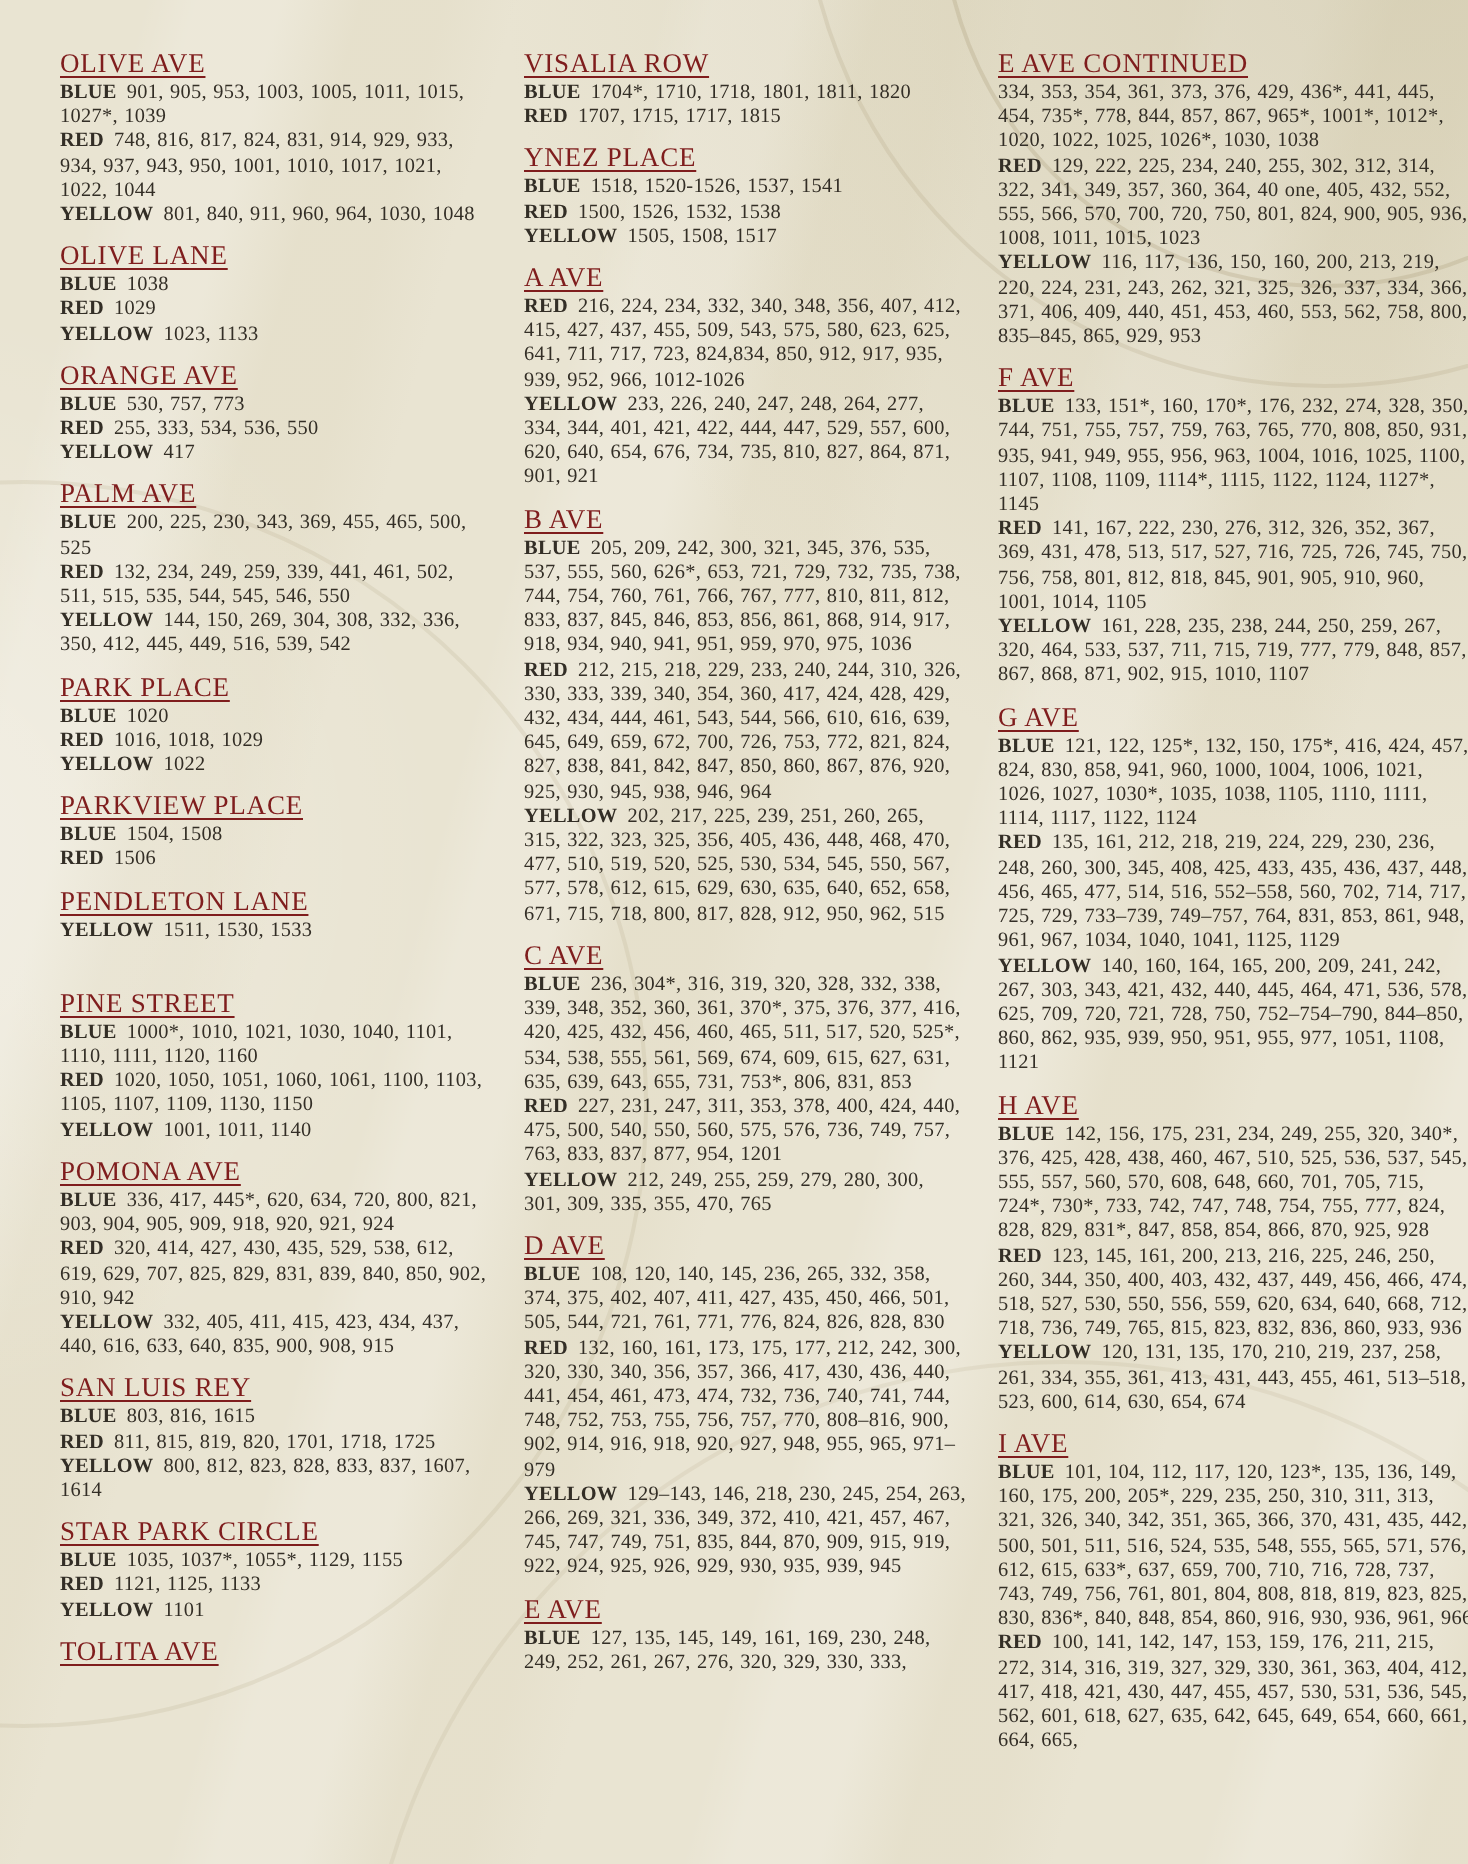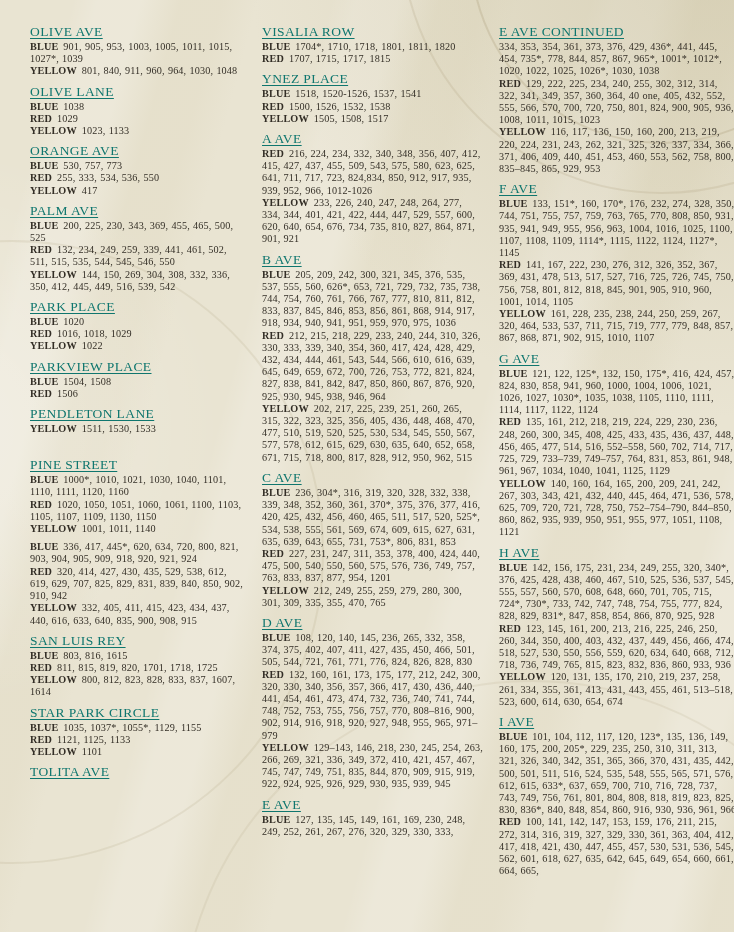--- a/index.html
+++ b/index.html
@@ -41,21 +41,21 @@
   .col { flex: 0 0 auto; }
   .col0 { width: 216px; }
   .col1 { width: 221px; }
   .col2 { width: 238px; }
 
   .entry { margin: 0 0 6px 0; }
   .entry.gap-before { margin-top: 22px; }
 
   .street {
     font-size: 13.5px; line-height: 15px; font-weight: normal;
-    letter-spacing: 0.4px; margin: 0 0 2px 0; color: #0f766e;
+    letter-spacing: 0.4px; margin: 0 0 2px 0; color: #7f1d1d;
     text-decoration: underline; text-underline-offset: 2px;
     text-decoration-thickness: 1px;
   }
   .row {
     margin: 0; font-size: 10.2px; line-height: 12.2px;
     letter-spacing: 0.15px; word-spacing: 0.5px;
   }
   .label { font-weight: bold; margin-right: 5px; }
 </style>
 </head>
@@ -65,20 +65,21 @@
 <div class="arc a1"></div>
 <div class="arc a2"></div>
 <div class="arc a3"></div>
 <div class="arc a4"></div>
 
 <div class="page">
     <div class="col col0">
       <section class="entry">
         <h2 class="street">OLIVE AVE</h2>
         <p class="row"><b class="label">BLUE</b><span>901, 905, 953, 1003, 1005, 1011, 1015, 1027*, 1039</span></p>
+        <p class="row"><b class="label">RED</b><span>748, 816, 817, 824, 831, 914, 929, 933, 934, 937, 943, 950, 1001, 1010, 1017, 1021, 1022, 1044</span></p>
         <p class="row"><b class="label">YELLOW</b><span>801, 840, 911, 960, 964, 1030, 1048</span></p>
       </section>
       <section class="entry">
         <h2 class="street">OLIVE LANE</h2>
         <p class="row"><b class="label">BLUE</b><span>1038</span></p>
         <p class="row"><b class="label">RED</b><span>1029</span></p>
         <p class="row"><b class="label">YELLOW</b><span>1023, 1133</span></p>
       </section>
       <section class="entry">
         <h2 class="street">ORANGE AVE</h2>
@@ -107,20 +108,21 @@
         <h2 class="street">PENDLETON LANE</h2>
         <p class="row"><b class="label">YELLOW</b><span>1511, 1530, 1533</span></p>
       </section>
       <section class="entry gap-before">
         <h2 class="street">PINE STREET</h2>
         <p class="row"><b class="label">BLUE</b><span>1000*, 1010, 1021, 1030, 1040, 1101, 1110, 1111, 1120, 1160</span></p>
         <p class="row"><b class="label">RED</b><span>1020, 1050, 1051, 1060, 1061, 1100, 1103, 1105, 1107, 1109, 1130, 1150</span></p>
         <p class="row"><b class="label">YELLOW</b><span>1001, 1011, 1140</span></p>
       </section>
       <section class="entry">
+        <h2 class="street">POMONA AVE</h2>
         <p class="row"><b class="label">BLUE</b><span>336, 417, 445*, 620, 634, 720, 800, 821, 903, 904, 905, 909, 918, 920, 921, 924</span></p>
         <p class="row"><b class="label">RED</b><span>320, 414, 427, 430, 435, 529, 538, 612, 619, 629, 707, 825, 829, 831, 839, 840, 850, 902, 910, 942</span></p>
         <p class="row"><b class="label">YELLOW</b><span>332, 405, 411, 415, 423, 434, 437, 440, 616, 633, 640, 835, 900, 908, 915</span></p>
       </section>
       <section class="entry">
         <h2 class="street">SAN LUIS REY</h2>
         <p class="row"><b class="label">BLUE</b><span>803, 816, 1615</span></p>
         <p class="row"><b class="label">RED</b><span>811, 815, 819, 820, 1701, 1718, 1725</span></p>
         <p class="row"><b class="label">YELLOW</b><span>800, 812, 823, 828, 833, 837, 1607, 1614</span></p>
       </section>

